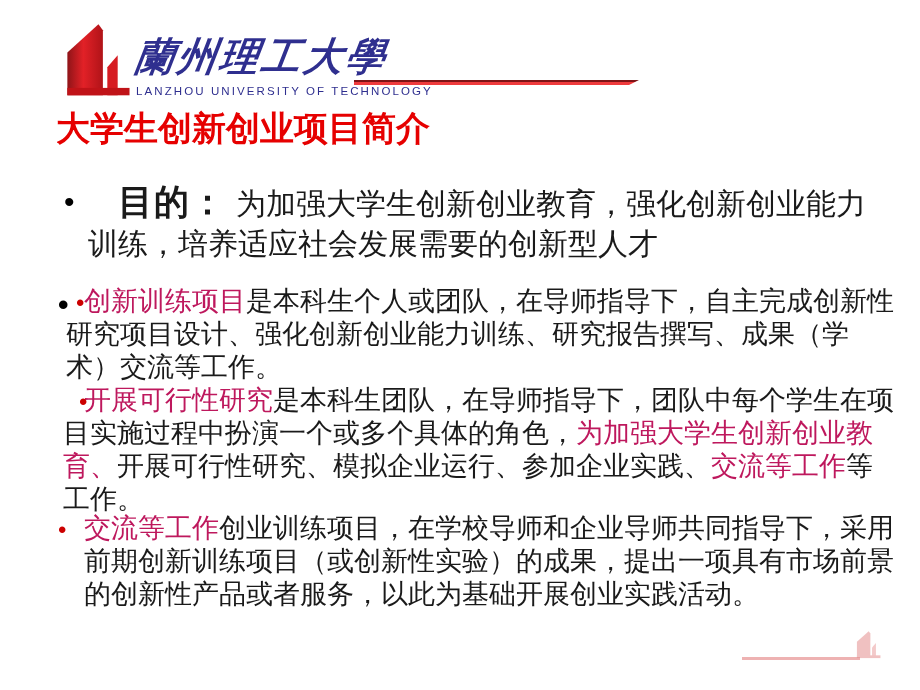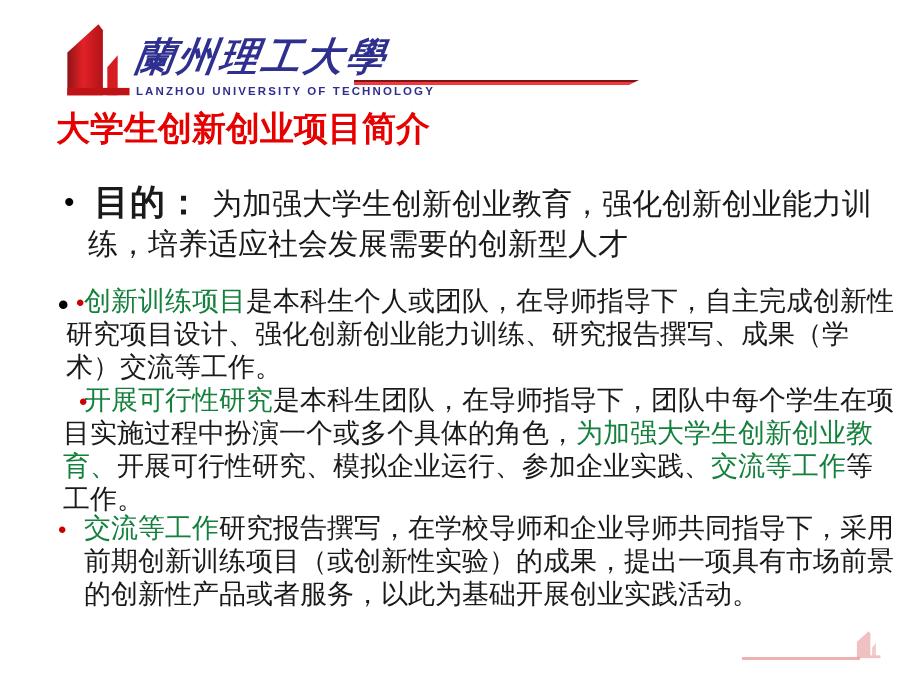--- a/index.html
+++ b/index.html
@@ -12,21 +12,21 @@
   .header{position:absolute;left:0;top:0;width:920px;height:105px;}
   .logo-mark{position:absolute;left:57px;top:21px;}
   .logo-text-cn{
     position:absolute;left:136px;top:34px;width:240px;
     font-family:"DejaVu Serif","Liberation Serif",serif;
     font-style:italic;font-weight:bold;font-size:39px;line-height:44px;
     color:#2f2f8f;letter-spacing:3px;transform:skewX(-8deg);white-space:nowrap;
   }
   .logo-text-en{
     position:absolute;left:136px;top:85px;
-    font-size:11.5px;font-weight:bold;letter-spacing:2.1px;color:#2f2f8f;white-space:nowrap;
+    font-size:11.5px;font-weight:normal;letter-spacing:2.1px;color:#2f2f8f;white-space:nowrap;
   }
   .header-rule{
     position:absolute;left:354px;top:80px;width:285px;height:5px;
     background:linear-gradient(to bottom,#7e1416 0%,#7e1416 38%,#ef3b3d 38%,#ef3b3d 100%);
     clip-path:polygon(0 0,100% 0,calc(100% - 10px) 100%,0 100%);
   }
 
   
   .slide-title{
     position:absolute;left:56px;top:96px;width:840px;
@@ -36,27 +36,27 @@
 
   
   .content{position:absolute;left:0;top:182px;width:920px;color:#1a1a1a;}
   .para{position:relative;}
   .marker{position:absolute;left:58px;top:0;}
   .marker.black{font-size:30px;color:#000;}
   .marker.red{font-size:24px;color:#cc0000;top:1px;}
 
   .purpose{padding-left:88px;padding-right:36px;text-indent:6px;
     font-size:30px;line-height:40px;}
-  .purpose .lead{font-size:35px;font-weight:bold;letter-spacing:1px;padding-right:10px;}
+  .purpose .lead{font-size:35px;font-weight:bold;letter-spacing:1px;padding-right:10px;margin-left:24px;}
 
   .section-heading{margin-top:21px;padding-left:98px;
     font-size:35px;font-weight:bold;letter-spacing:5px;line-height:40px;}
 
   .project{font-size:27px;line-height:33px;}
-  .project .em{color:#15803d;text-align:right;}
+  .project .em{color:#be185d;text-align:right;}
   .project-1{margin-top:17px;padding-left:66px;padding-right:26px;text-indent:18px;}
   .project-2{margin-top:0;  padding-left:63px;padding-right:26px;text-indent:21px;}
   .project-3{margin-top:-4px;padding-left:84px;padding-right:24px;text-indent:0;}
 
   
   .wm-line{position:absolute;left:742px;top:657px;width:118px;height:3px;background:#eeb2b2;}
   .wm-logo{position:absolute;left:853px;top:630px;opacity:0.55;}
 </style>
 </head>
 <body>
@@ -101,21 +101,21 @@
       <span class="em">创新训练项目</span><span>是本科生个人或团队，在导师指导下，自主完成创新性研究项目设计、强化创新创业能力训练、研究报告撰写、成果（学术）交流等工作。</span>
     </div>
 
     <div class="para project project-2">
       <span class="marker red">•</span>
       <span class="em">开展可行性研究</span><span>是本科生团队，在导师指导下，团队中每个学生在项目实施过程中扮演一个或多个具体的角色，</span><span class="em">为加强大学生创新创业教育、</span><span>开展可行性研究、模拟企业运行、参加企业实践、</span><span class="em">交流等工作</span><span>等工作。</span>
     </div>
 
     <div class="para project project-3">
       <span class="marker red">•</span>
-      <span class="em">交流等工作</span><span>研究报告撰写，在学校导师和企业导师共同指导下，采用前期创新训练项目（或创新性实验）的成果，提出一项具有市场前景的创新性产品或者服务，以此为基础开展创业实践活动。</span>
+      <span class="em">交流等工作</span><span>创业训练项目，在学校导师和企业导师共同指导下，采用前期创新训练项目（或创新性实验）的成果，提出一项具有市场前景的创新性产品或者服务，以此为基础开展创业实践活动。</span>
     </div>
 
   </div>
 
   <div class="wm-line"></div>
   <div class="wm-logo">
     <svg viewBox="0 0 100 110" width="28" height="31" aria-hidden="true">
       <polygon points="14,42 56,4 62,12 62,100 14,100" fill="#e59090"></polygon>
       <polygon points="68,62 82,46 82,100 68,100" fill="#eaa0a0"></polygon>
       <rect x="14" y="90" width="84" height="10" fill="#e59090"></rect>

